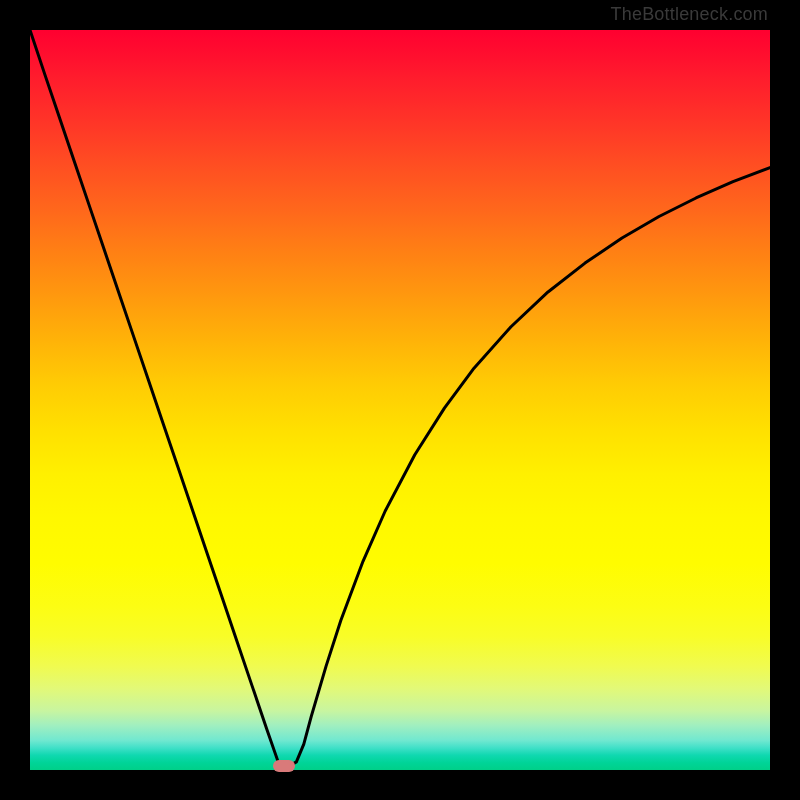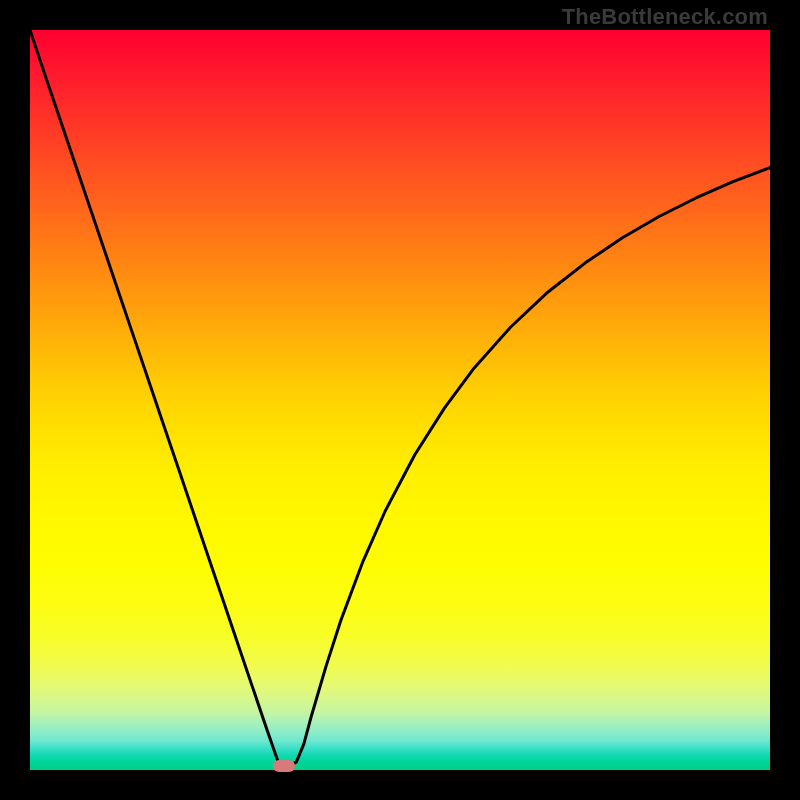--- a/index.html
+++ b/index.html
@@ -41,22 +41,22 @@
       #10d8b0 98%,
       #00d498 99%,
       #00d088 100%
     );
   }
   .watermark {
     position: absolute;
     top: 4px;
     right: 32px;
     font-family: Arial, Helvetica, sans-serif;
-    font-size: 22px;
-    font-weight: 700;
+    font-size: 18px;
+    font-weight: 400;
     color: #3a3a3a;
     letter-spacing: 0.2px;
   }
   .curve-svg {
     position: absolute;
     left: 0;
     top: 0;
     width: 740px;
     height: 740px;
   }

